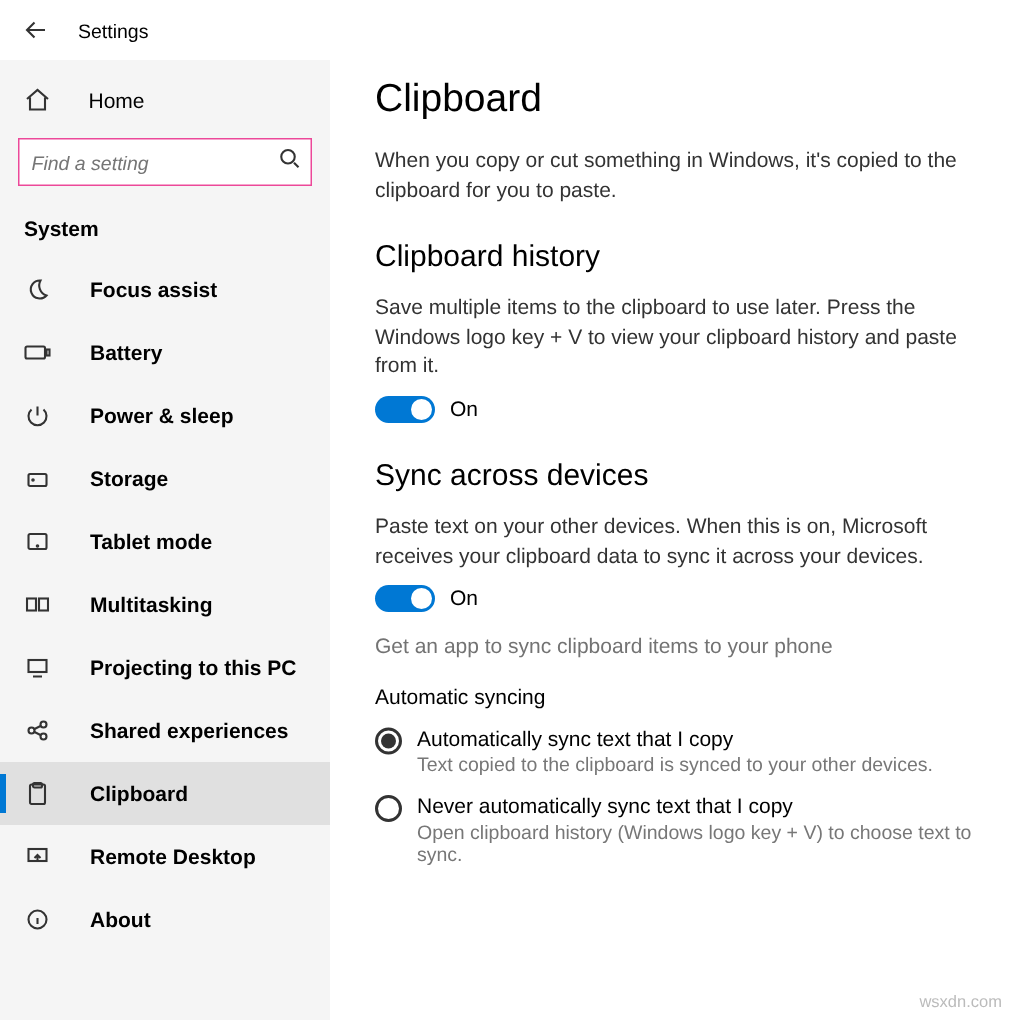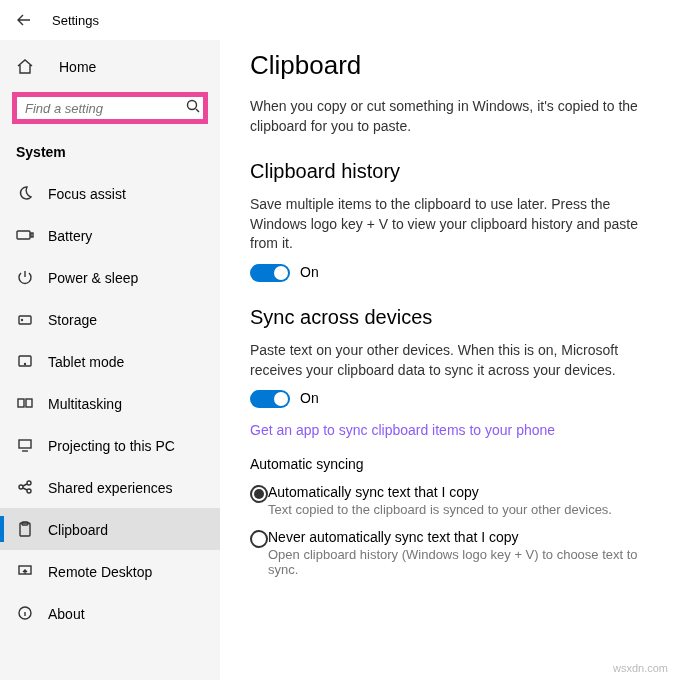--- a/index.html
+++ b/index.html
@@ -3,38 +3,38 @@
 <meta charset="utf-8">
 <style>
 * { margin: 0; padding: 0; box-sizing: border-box; font-family: "Segoe UI", Arial, sans-serif; }
 body { background: #fff; width: 680px; height: 680px; overflow: hidden; display: flex; flex-direction: column; }
 .titlebar { display: flex; align-items: center; padding: 8px 12px; font-size: 13px; gap: 16px; }
 .back-btn { width: 24px; height: 24px; display: flex; align-items: center; justify-content: center; cursor: pointer; }
 .main { display: flex; flex: 1; overflow: hidden; }
 .sidebar { width: 220px; background: #f5f5f5; display: flex; flex-direction: column; padding-top: 8px; overflow-y: auto; }
 .home-row { display: flex; align-items: center; gap: 25px; padding: 10px 16px; font-size: 14px; cursor: pointer; }
 .search-wrap { margin: 6px 12px 12px; position: relative; }
-.search-input { width: 100%; height: 32px; border: 5px solid #ec4899; padding: 0 30px 0 8px; font-size: 13px; background: #fff; font-style: italic; color: #666; }
+.search-input { width: 100%; height: 32px; border: 1px solid #ec4899; padding: 0 30px 0 8px; font-size: 13px; background: #fff; font-style: italic; color: #666; }
 .search-icon { position: absolute; right: 8px; top: 50%; transform: translateY(-50%); color: #555; }
 .section-title { font-weight: 600; font-size: 14px; padding: 8px 16px 12px; }
-.nav-item { display: flex; align-items: flex-end; gap: 14px; padding: 12px 16px; font-size: 14px; cursor: pointer; position: relative; }
+.nav-item { display: flex; align-items: center; gap: 26px; padding: 12px 16px; font-size: 14px; cursor: pointer; position: relative; font-weight: bold; }
 .nav-item.selected { background: #e0e0e0; }
 .nav-item.selected::before { content: ""; position: absolute; left: 0; top: 8px; bottom: 8px; width: 4px; background: #0078d4; }
 .nav-icon { width: 18px; height: 18px; display: flex; align-items: center; justify-content: center; flex-shrink: 0; }
 .content { flex: 1; padding: 10px 30px 20px; overflow-y: auto; }
 h1 { font-weight: 400; font-size: 26px; margin-bottom: 16px; }
 h2 { font-weight: 400; font-size: 20px; margin: 24px 0 12px; }
 .desc { font-size: 14px; color: #333; line-height: 1.4; margin-bottom: 6px; max-width: 410px; }
 .toggle-row { display: flex; align-items: flex-start; gap: 10px; margin-top: 10px; }
 .toggle { width: 40px; height: 18px; border-radius: 10px; background: #0078d4; position: relative; cursor: pointer; }
 .toggle::after { content: ""; position: absolute; right: 2px; top: 2px; width: 14px; height: 14px; border-radius: 50%; background: #fff; }
 .toggle-label { font-size: 14px; }
-.link { color: #8b5cf6; font-size: 14px; cursor: pointer; margin-top: 14px; display: block; }
+.link { color: #737373; font-size: 14px; cursor: pointer; margin-top: 14px; display: block; }
 .radio-group { margin-top: 8px; }
-.radio-row { display: flex; align-items: flex-start; margin-top: 12px; cursor: pointer; }
+.radio-row { display: flex; align-items: flex-start; gap: 10px; margin-top: 12px; cursor: pointer; }
 .radio { width: 18px; height: 18px; border: 2px solid #333; border-radius: 50%; flex-shrink: 0; margin-top: 1px; display: flex; align-items: center; justify-content: center; }
 .radio.checked::after { content: ""; width: 10px; height: 10px; background: #333; border-radius: 50%; }
 .radio-labels { display: flex; flex-direction: column; }
 .radio-label { font-size: 14px; }
 .radio-sub { font-size: 13px; color: #777; margin-top: 2px; max-width: 380px; }
 .subheading { font-size: 14px; margin-top: 18px; }
 .watermark { position: absolute; bottom: 6px; right: 12px; font-size: 11px; color: #bbb; }
 svg { stroke: #333; stroke-width: 1.4; fill: none; }
 </style>
 </head>

